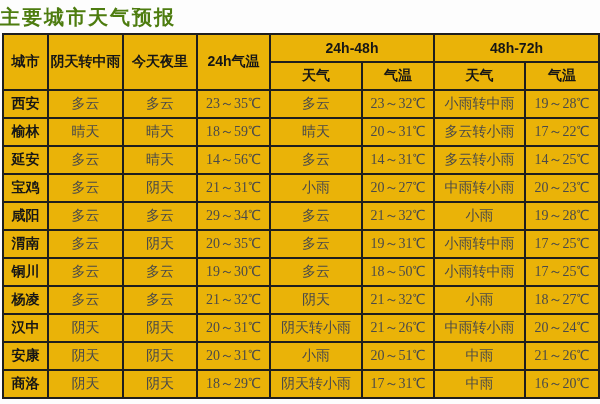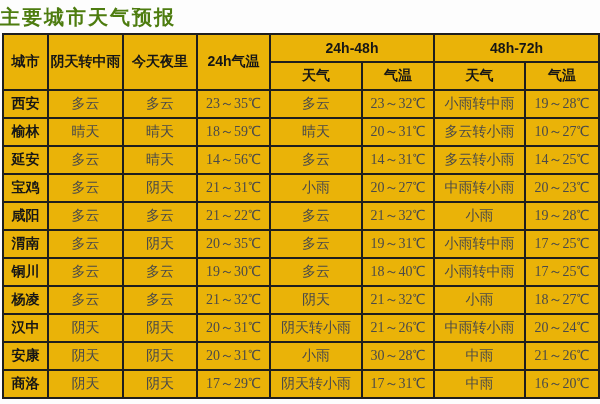--- a/index.html
+++ b/index.html
@@ -98,21 +98,21 @@
           <td class="temp">19～28℃</td>
         </tr>
         <tr>
           <th class="city">榆林</th>
           <td class="wx">晴天</td>
           <td class="wx">晴天</td>
           <td class="temp">18～59℃</td>
           <td class="wx">晴天</td>
           <td class="temp">20～31℃</td>
           <td class="wx">多云转小雨</td>
-          <td class="temp">10～27℃</td>
+          <td class="temp">17～22℃</td>
         </tr>
         <tr>
           <th class="city">延安</th>
           <td class="wx">多云</td>
           <td class="wx">晴天</td>
           <td class="temp">14～56℃</td>
           <td class="wx">多云</td>
           <td class="temp">14～31℃</td>
           <td class="wx">多云转小雨</td>
           <td class="temp">14～25℃</td>
@@ -124,21 +124,21 @@
           <td class="temp">21～31℃</td>
           <td class="wx">小雨</td>
           <td class="temp">20～27℃</td>
           <td class="wx">中雨转小雨</td>
           <td class="temp">20～23℃</td>
         </tr>
         <tr>
           <th class="city">咸阳</th>
           <td class="wx">多云</td>
           <td class="wx">多云</td>
-          <td class="temp">21～22℃</td>
+          <td class="temp">29～34℃</td>
           <td class="wx">多云</td>
           <td class="temp">21～32℃</td>
           <td class="wx">小雨</td>
           <td class="temp">19～28℃</td>
         </tr>
         <tr>
           <th class="city">渭南</th>
           <td class="wx">多云</td>
           <td class="wx">阴天</td>
           <td class="temp">20～35℃</td>
@@ -146,21 +146,21 @@
           <td class="temp">19～31℃</td>
           <td class="wx">小雨转中雨</td>
           <td class="temp">17～25℃</td>
         </tr>
         <tr>
           <th class="city">铜川</th>
           <td class="wx">多云</td>
           <td class="wx">多云</td>
           <td class="temp">19～30℃</td>
           <td class="wx">多云</td>
-          <td class="temp">18～40℃</td>
+          <td class="temp">18～50℃</td>
           <td class="wx">小雨转中雨</td>
           <td class="temp">17～25℃</td>
         </tr>
         <tr>
           <th class="city">杨凌</th>
           <td class="wx">多云</td>
           <td class="wx">多云</td>
           <td class="temp">21～32℃</td>
           <td class="wx">阴天</td>
           <td class="temp">21～32℃</td>
@@ -176,29 +176,29 @@
           <td class="temp">21～26℃</td>
           <td class="wx">中雨转小雨</td>
           <td class="temp">20～24℃</td>
         </tr>
         <tr>
           <th class="city">安康</th>
           <td class="wx">阴天</td>
           <td class="wx">阴天</td>
           <td class="temp">20～31℃</td>
           <td class="wx">小雨</td>
-          <td class="temp">30～28℃</td>
+          <td class="temp">20～51℃</td>
           <td class="wx">中雨</td>
           <td class="temp">21～26℃</td>
         </tr>
         <tr>
           <th class="city">商洛</th>
           <td class="wx">阴天</td>
           <td class="wx">阴天</td>
-          <td class="temp">17～29℃</td>
+          <td class="temp">18～29℃</td>
           <td class="wx">阴天转小雨</td>
           <td class="temp">17～31℃</td>
           <td class="wx">中雨</td>
           <td class="temp">16～20℃</td>
         </tr>
       </tbody>
   </table>
 </div>
 
 </body></html>

